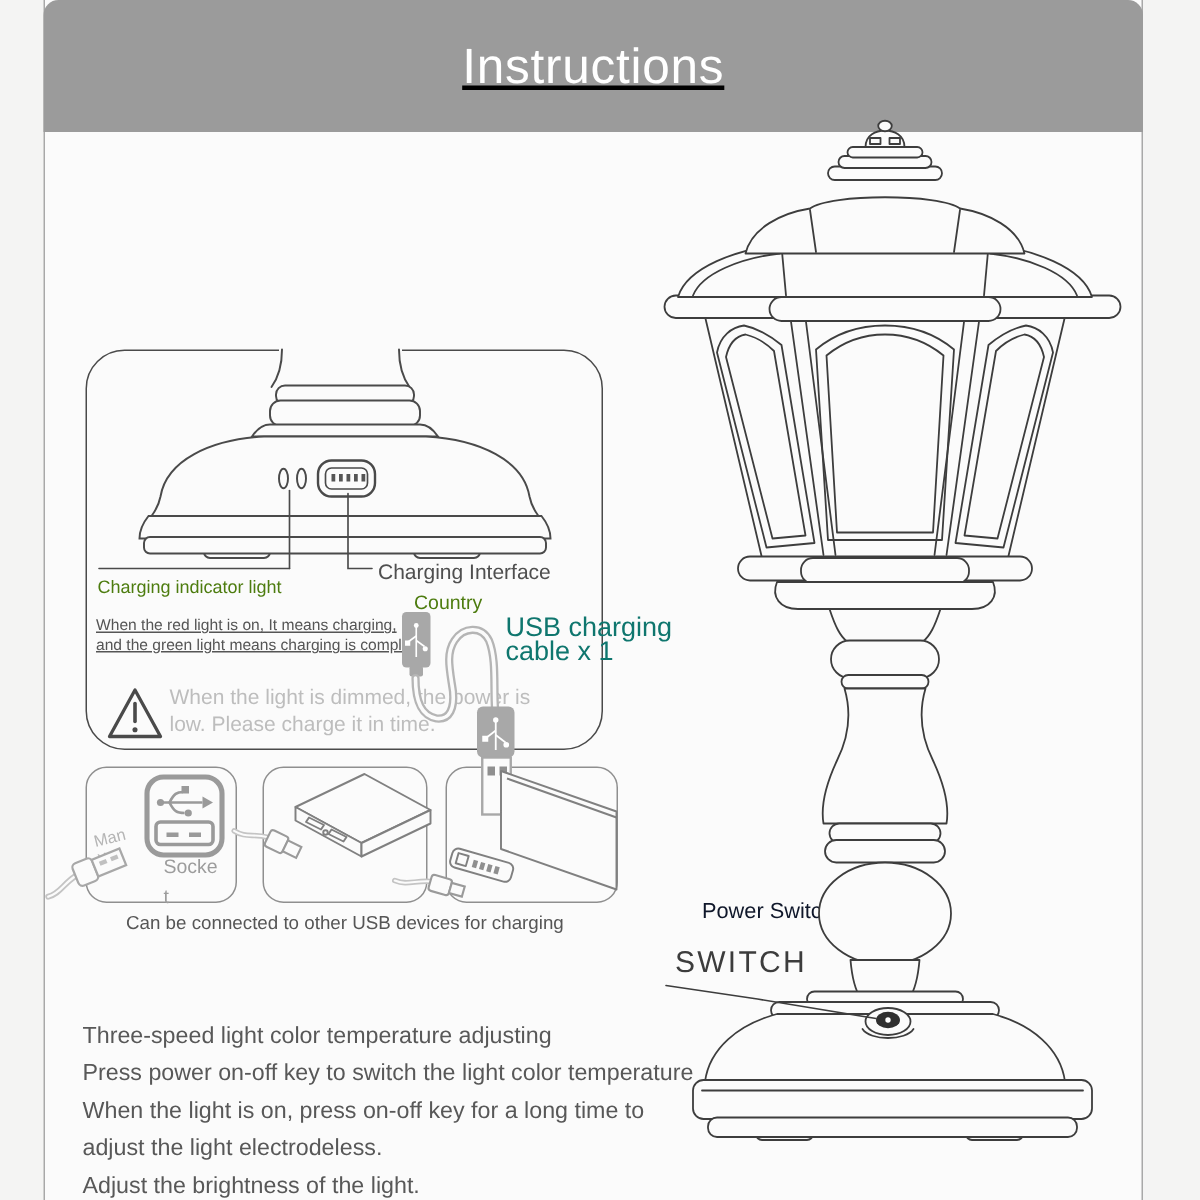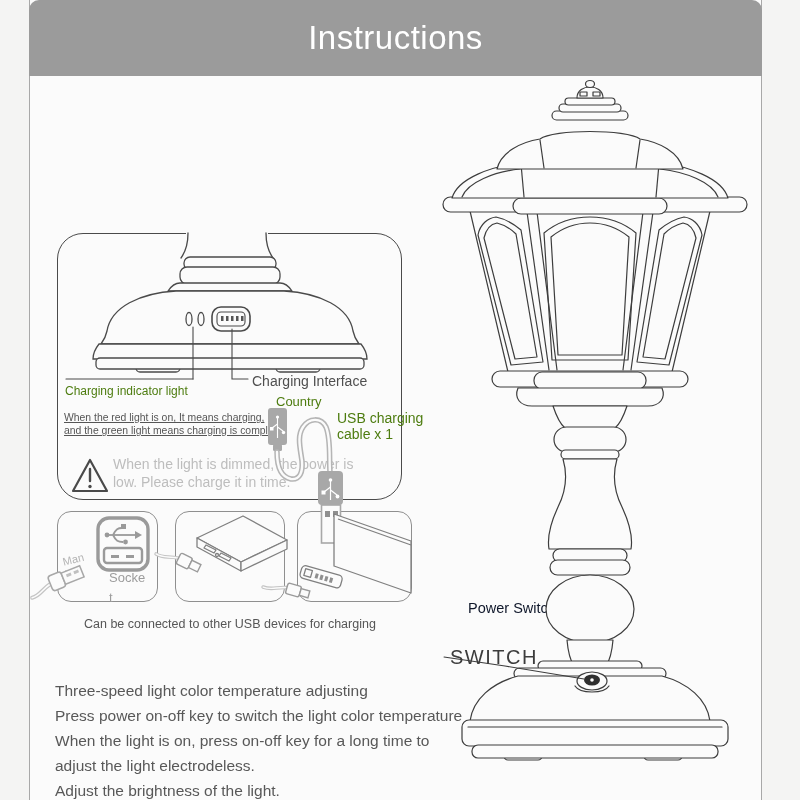--- a/index.html
+++ b/index.html
@@ -8,23 +8,23 @@
     background:#f4f4f3;
     font-family:"Liberation Sans", sans-serif;
   }
   .page{
     position:absolute;left:29px;top:0;width:733px;height:800px;
     background:#fbfbfb;
     border-left:1.5px solid #a8a8a8;border-right:1.5px solid #a8a8a8;
     box-sizing:border-box;
   }
   .banner{
-    position:absolute;left:29px;top:0;width:733px;height:76px;
+    position:absolute;left:29px;top:0;width:733px;height:88px;
     background:#9b9b9b;border-radius:10px 10px 0 0;
-    display:flex;align-items:center;justify-content:center;
+    display:flex;align-items:center;justify-content:center;text-decoration:underline;
   }
   .banner .title{
     color:#ffffff;font-size:33px;letter-spacing:0.5px;font-weight:400;
   }
   .label{position:absolute;white-space:nowrap;}
   .pre{white-space:pre-line;}
   .panel{
     position:absolute;left:57px;top:233px;width:345px;height:267px;
     border:1.4px solid #4a4a4a;border-radius:26px;box-sizing:border-box;
   }
@@ -33,27 +33,27 @@
     border:1.4px solid #8f8f8f;border-radius:14px;box-sizing:border-box;
   }
   .ubox.b1{left:57px;width:101px;}
   .ubox.b2{left:175px;width:110px;}
   .ubox.b3{left:297px;width:115px;}
   svg.overlay{position:absolute;left:0;top:0;pointer-events:none;}
   .t-ind{left:65px;top:384px;font-size:12px;color:#4d7c0f;}
   .t-int{left:252px;top:373px;font-size:14px;color:#4f4f4f;}
   .t-note{left:64px;top:411px;font-size:10.4px;line-height:13px;color:#555;text-decoration:underline;}
   .t-country{left:276px;top:394px;font-size:13px;color:#4d7c0f;}
-  .t-cable{left:337px;top:410px;font-size:14px;line-height:16px;color:#4d7c0f;}
+  .t-cable{left:337px;top:410px;font-size:18px;line-height:16px;color:#0f766e;}
   .t-warn{left:113px;top:455px;font-size:14px;line-height:18px;color:#bdbdbd;}
   .t-man{left:64px;top:554px;font-size:11px;line-height:11px;color:#b5b5b5;transform:rotate(-14deg);}
   .t-sock{left:109px;top:568px;font-size:13px;line-height:20px;color:#9c9c9c;}
-  .t-cap{left:84px;top:608px;font-size:12.5px;color:#565656;margin-top:9px;}
+  .t-cap{left:84px;top:608px;font-size:12.5px;color:#565656;}
   .t-ps{left:468px;top:600px;font-size:14.5px;color:#0f172a;}
-  .t-sw{left:450px;top:646px;font-size:20px;letter-spacing:1.5px;color:#3c3c3c;}
+  .t-sw{left:450px;top:631px;font-size:20px;letter-spacing:1.5px;color:#3c3c3c;}
   .t-instr{left:55px;top:678px;font-size:15.5px;line-height:25px;color:#585858;}
 </style>
 </head>
 <body>
 
 <div class="page"></div>
 
 <div class="banner">
   <div class="title">Instructions</div>
 </div>

